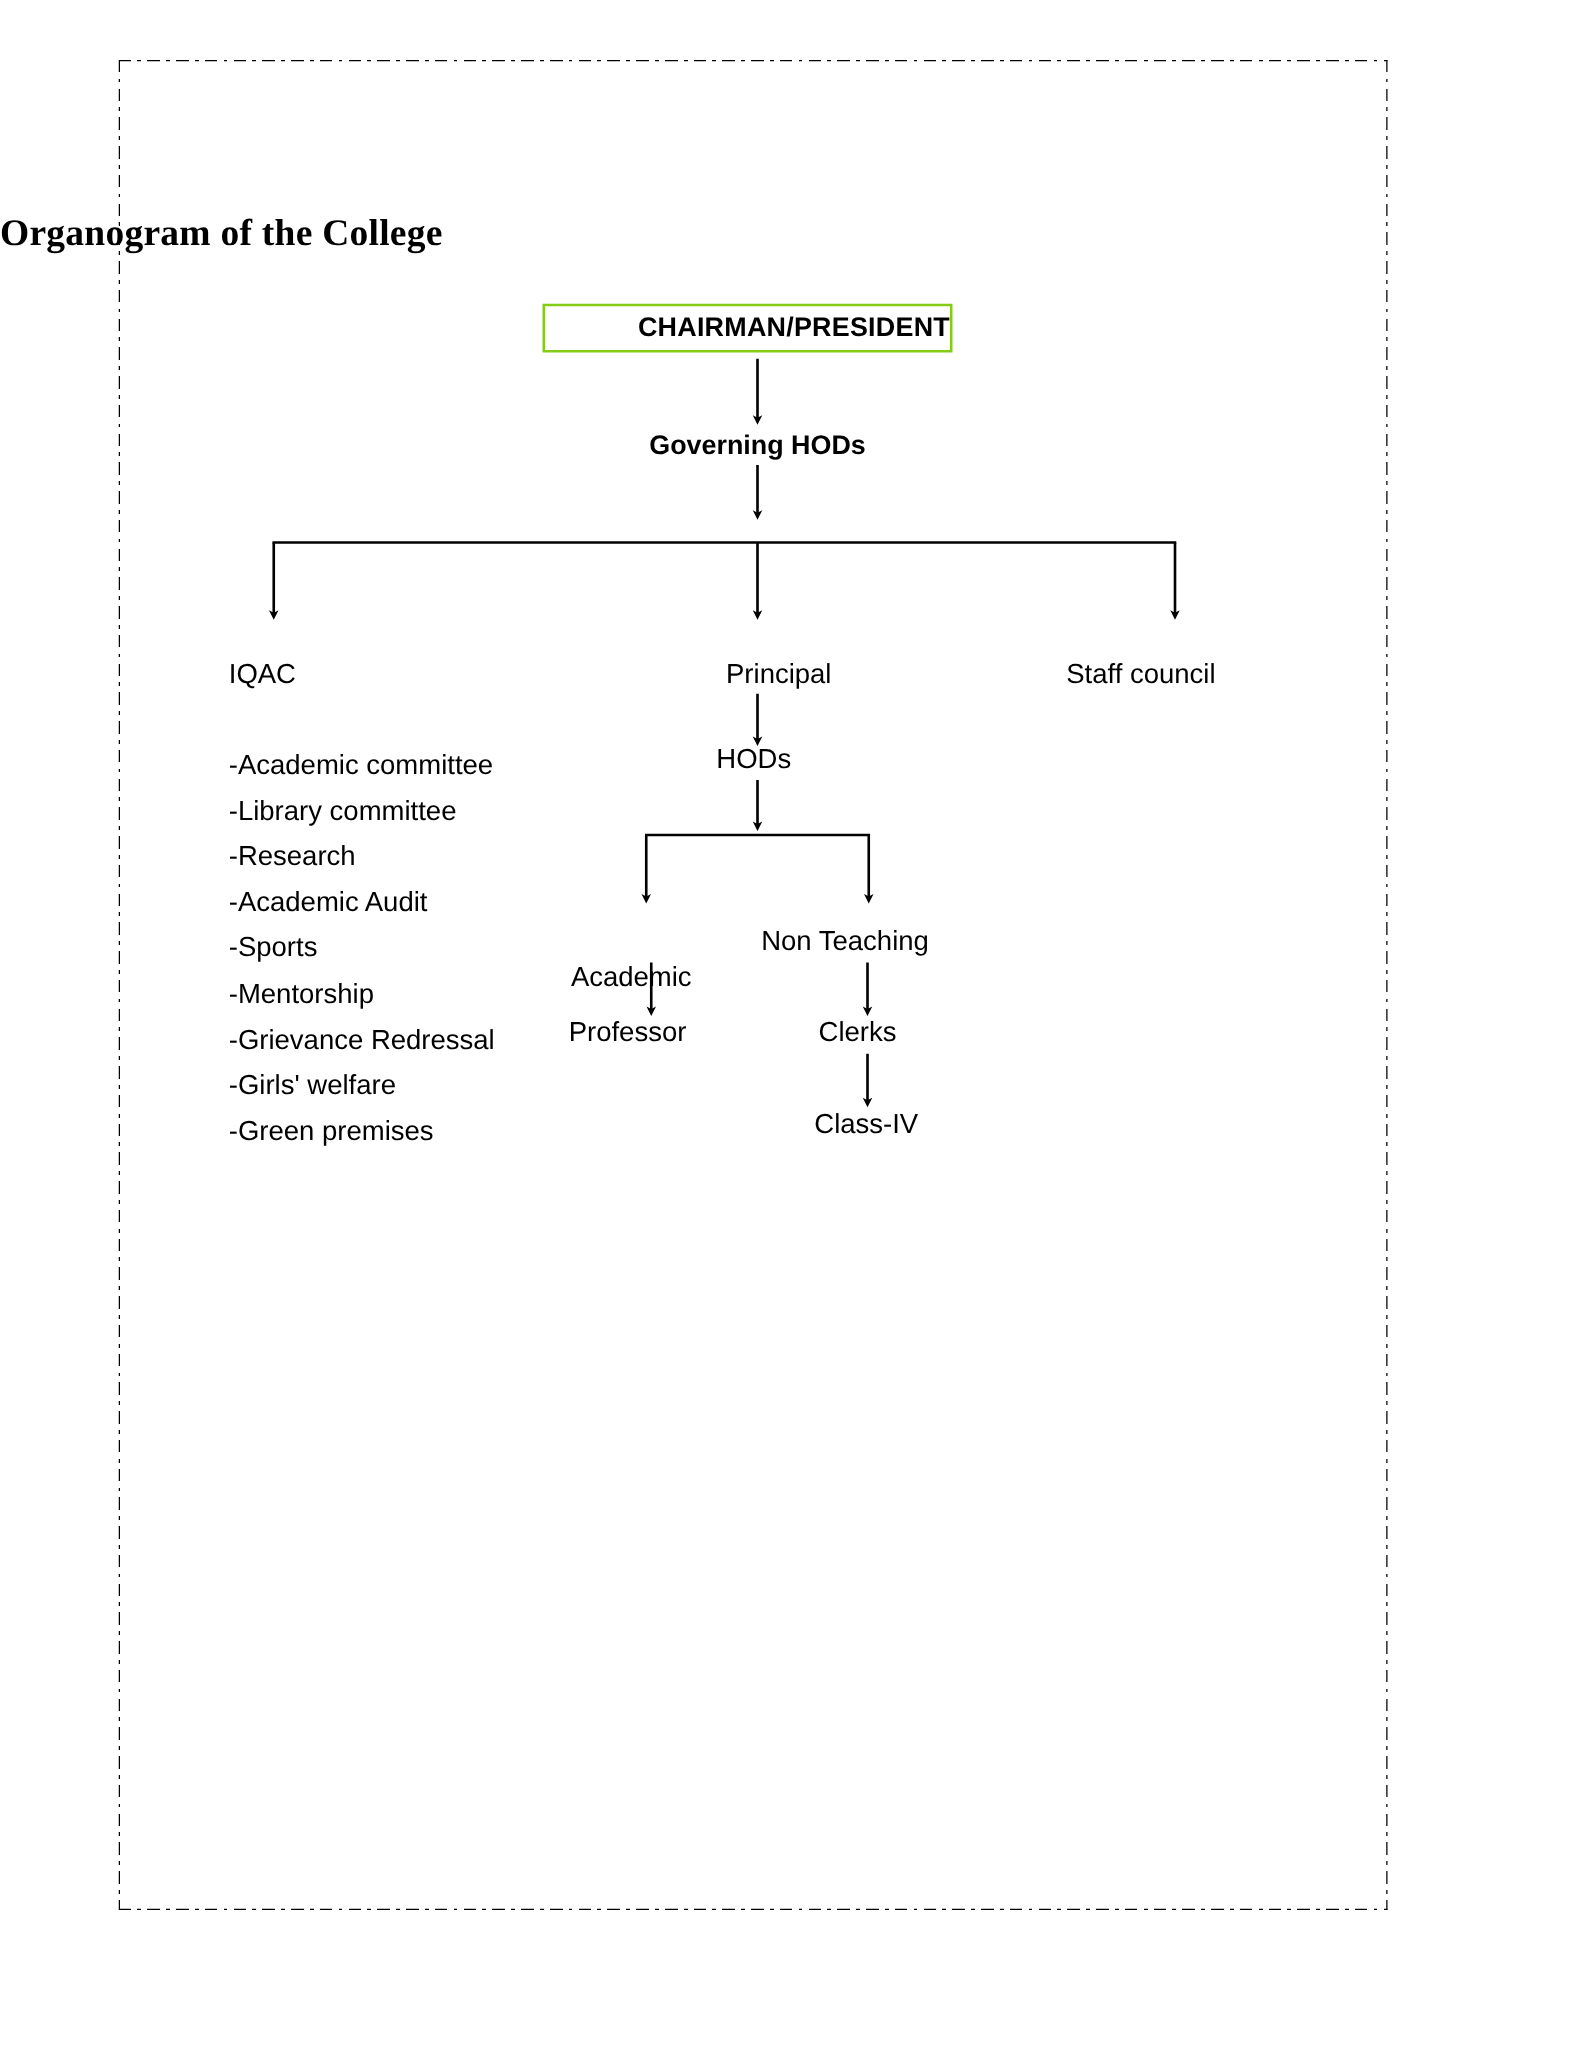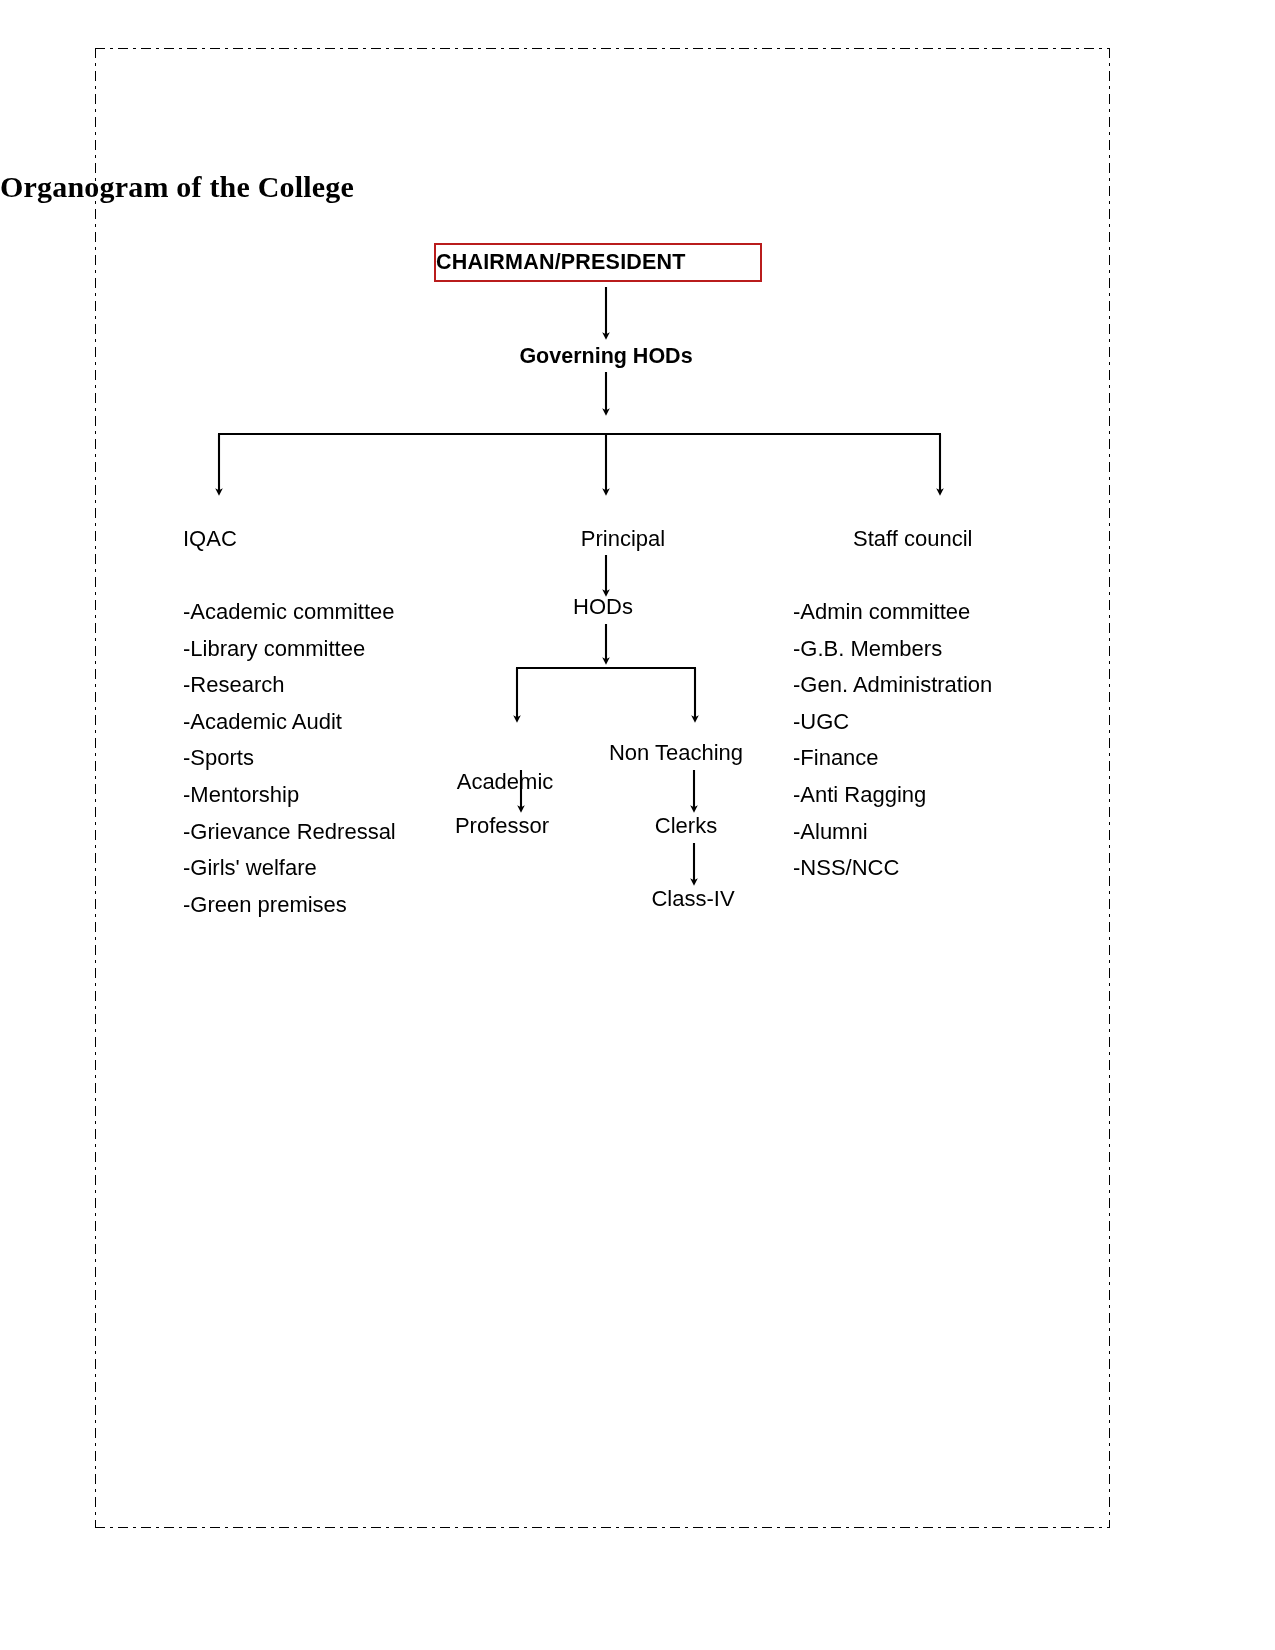--- a/index.html
+++ b/index.html
@@ -55,25 +55,25 @@
     margin-top: 36px;
   }
 
   
   .chairman-box {
     position: absolute;
     left: 434px;
     top: 243px;
     width: 328px;
     height: 39px;
-    border: 2px solid #b91c1c;
+    border: 2px solid #84cc16;
     box-sizing: border-box;
     display: flex;
     align-items: center;
-    justify-content: flex-start;
+    justify-content: flex-end;
     font-weight: bold;
     font-size: 21.5px;
     letter-spacing: 0.2px;
   }
 
   
   .node {
     position: absolute;
     font-size: 22px;
     white-space: nowrap;
@@ -158,30 +158,20 @@
     <span class="list-item">-Library committee</span>
     <span class="list-item">-Research</span>
     <span class="list-item">-Academic Audit</span>
     <span class="list-item">-Sports</span>
     <span class="list-item">-Mentorship</span>
     <span class="list-item">-Grievance Redressal</span>
     <span class="list-item">-Girls' welfare</span>
     <span class="list-item">-Green premises</span>
   </div>
 
-  <div class="list-block" style="left:793px; top:594px;">
-    <span class="list-item">-Admin committee</span>
-    <span class="list-item">-G.B. Members</span>
-    <span class="list-item">-Gen. Administration</span>
-    <span class="list-item">-UGC</span>
-    <span class="list-item">-Finance</span>
-    <span class="list-item">-Anti Ragging</span>
-    <span class="list-item">-Alumni</span>
-    <span class="list-item">-NSS/NCC</span>
-  </div>
 
   <div class="node center" style="left:603px; top:594px;">HODs</div>
 
   <div class="node center" style="left:505px; top:740px;margin-top:29px;">Academic</div>
 
   <div class="node center" style="left:676px; top:740px;">Non Teaching</div>
 
   <div class="node center" style="left:502px; top:813px;">Professor</div>
 
   <div class="node center" style="left:686px; top:813px;">Clerks</div>

